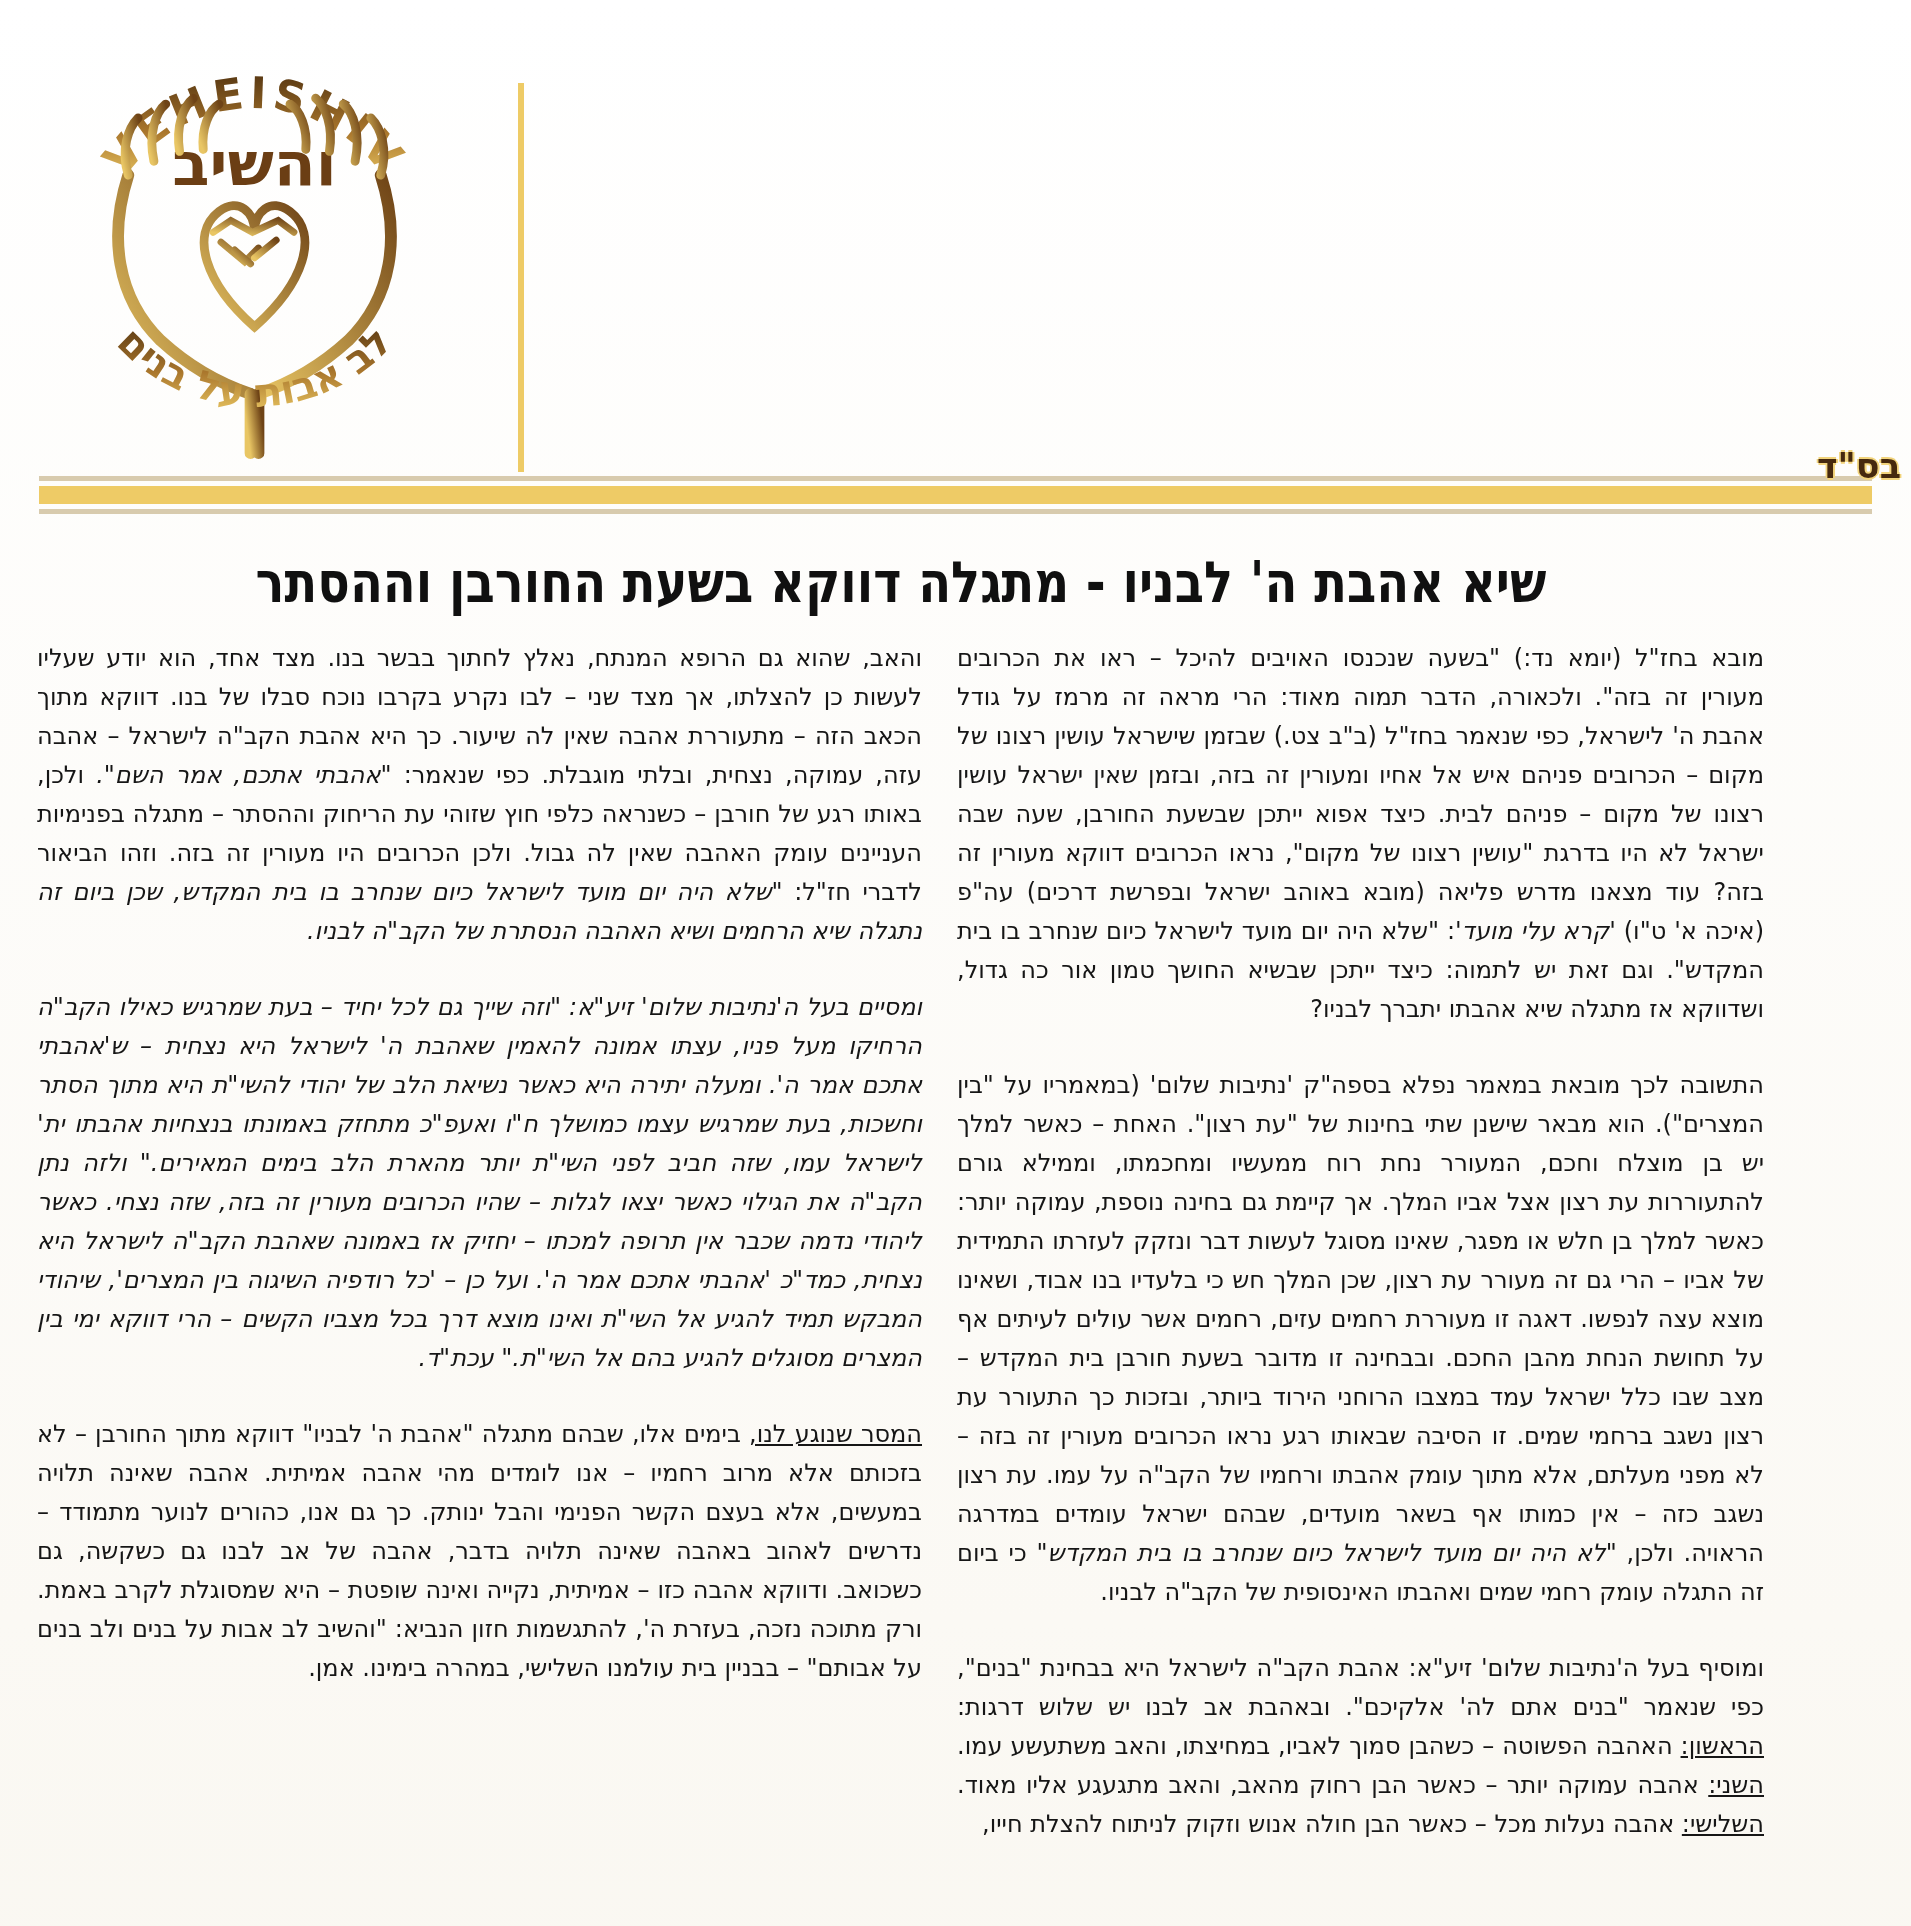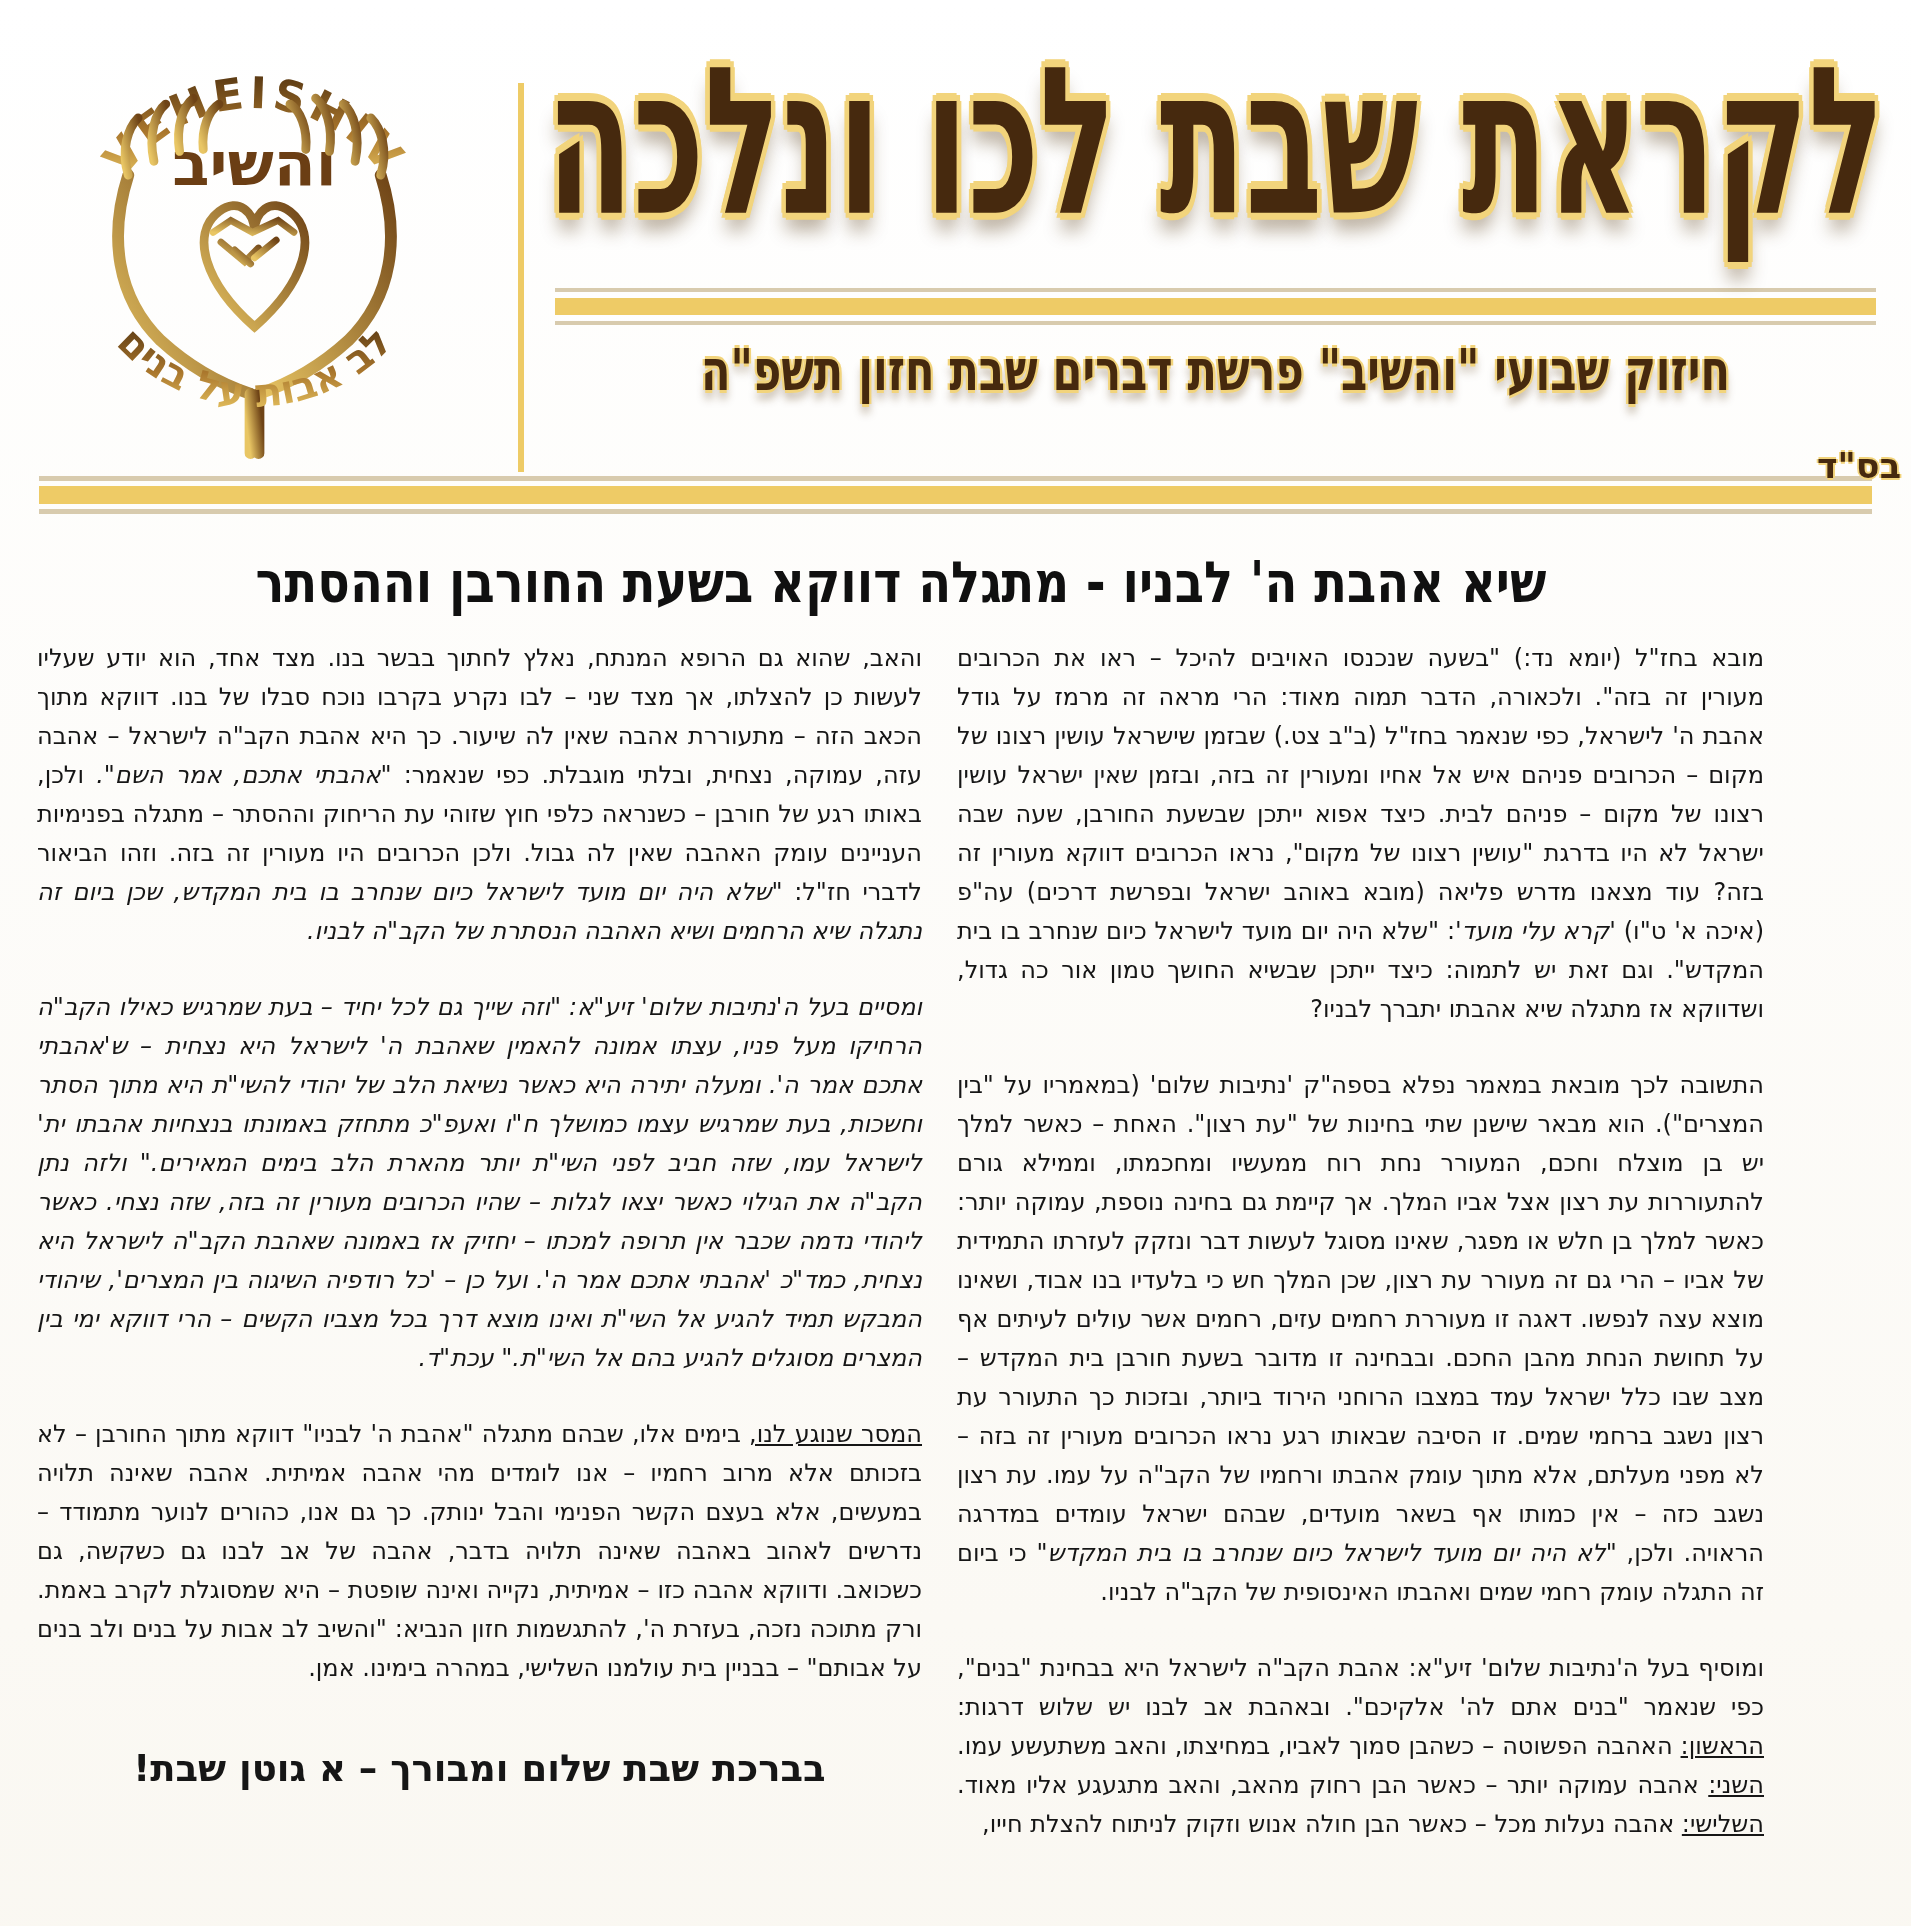--- a/index.html
+++ b/index.html
@@ -112,33 +112,20 @@
       <path d="M 200 222 L 222 204" stroke-width="7"></path>
       <path d="M 158 196 L 176 184 L 198 196 L 224 184 L 240 196" stroke-width="7"></path>
     </g>
     <text class="arc-heb">
       <textPath href="#arcB" startOffset="50%" text-anchor="middle">לב אבות על בנים</textPath>
     </text>
   </svg>
 
   <div class="vbar"></div>
 
-  <div class="head-right">
-    <div class="title">
-      <span>לקראת שבת לכו ונלכה</span>
-    </div>
-    <div class="sep sep1">
-      <div class="l1"></div>
-      <div class="l2"></div>
-      <div class="l3"></div>
-    </div>
-    <div class="subtitle">
-      <span>חיזוק שבועי "והשיב" פרשת דברים שבת חזון תשפ"ה</span>
-    </div>
-  </div>
 </div>
 
 <div class="band2">
   <div class="bsd">בס"ד</div>
   <div class="sep">
     <div class="l1"></div>
     <div class="l2"></div>
     <div class="l3"></div>
   </div>
 </div>
@@ -148,16 +135,15 @@
 <div class="cols" id="columns">
     <div class="col col1">
       <p class="para"><span>מובא בחז"ל (יומא נד:) "בשעה שנכנסו האויבים להיכל – ראו את הכרובים מעורין זה בזה". ולכאורה, הדבר תמוה מאוד: הרי מראה זה מרמז על גודל אהבת ה' לישראל, כפי שנאמר בחז"ל (ב"ב צט.) שבזמן שישראל עושין רצונו של מקום – הכרובים פניהם איש אל אחיו ומעורין זה בזה, ובזמן שאין ישראל עושין רצונו של מקום – פניהם לבית. כיצד אפוא ייתכן שבשעת החורבן, שעה שבה ישראל לא היו בדרגת "עושין רצונו של מקום", נראו הכרובים דווקא מעורין זה בזה? עוד מצאנו מדרש פליאה (מובא באוהב ישראל ובפרשת דרכים) עה"פ (איכה א' ט"ו) </span><span class="i">'קרא עלי מועד'</span><span>: "שלא היה יום מועד לישראל כיום שנחרב בו בית המקדש". וגם זאת יש לתמוה: כיצד ייתכן שבשיא החושך טמון אור כה גדול, ושדווקא אז מתגלה שיא אהבתו יתברך לבניו?</span></p>
       <p class="para"><span>התשובה לכך מובאת במאמר נפלא בספה"ק </span><span class="b">'נתיבות שלום'</span><span> (במאמריו על "בין המצרים"). הוא מבאר שישנן שתי בחינות של "עת רצון". האחת – כאשר למלך יש בן מוצלח וחכם, המעורר נחת רוח ממעשיו ומחכמתו, וממילא גורם להתעוררות עת רצון אצל אביו המלך. אך קיימת גם בחינה נוספת, עמוקה יותר: כאשר למלך בן חלש או מפגר, שאינו מסוגל לעשות דבר ונזקק לעזרתו התמידית של אביו – הרי גם זה מעורר עת רצון, שכן המלך חש כי בלעדיו בנו אבוד, ושאינו מוצא עצה לנפשו. דאגה זו מעוררת רחמים עזים, רחמים אשר עולים לעיתים אף על תחושת הנחת מהבן החכם. ובבחינה זו מדובר בשעת חורבן בית המקדש – מצב שבו כלל ישראל עמד במצבו הרוחני הירוד ביותר, ובזכות כך התעורר עת רצון נשגב ברחמי שמים. זו הסיבה שבאותו רגע נראו הכרובים מעורין זה בזה </span><span class="b">– לא מפני מעלתם, אלא מתוך עומק אהבתו ורחמיו של הקב"ה על עמו.</span><span> עת רצון נשגב כזה – אין כמותו אף בשאר מועדים, שבהם ישראל עומדים במדרגה הראויה. ולכן, </span><span class="b i">"לא היה יום מועד לישראל כיום שנחרב בו בית המקדש"</span><span> כי ביום זה התגלה עומק רחמי שמים ואהבתו האינסופית של הקב"ה לבניו.</span></p>
       <p class="para"><span>ומוסיף בעל ה'נתיבות שלום' זיע"א: אהבת הקב"ה לישראל היא בבחינת "בנים", כפי שנאמר "בנים אתם לה' אלקיכם". ובאהבת אב לבנו יש שלוש דרגות: </span><span class="u">הראשון:</span><span> האהבה הפשוטה – כשהבן סמוך לאביו, במחיצתו, והאב משתעשע עמו. </span><span class="u">השני:</span><span> אהבה עמוקה יותר – כאשר הבן רחוק מהאב, והאב מתגעגע אליו מאוד. </span><span class="u">השלישי:</span><span> אהבה נעלות מכל – כאשר הבן חולה אנוש וזקוק לניתוח להצלת חייו,</span></p>
     </div>
     <div class="col col2">
       <p class="para"><span>והאב, שהוא גם הרופא המנתח, נאלץ לחתוך בבשר בנו. מצד אחד, הוא יודע שעליו לעשות כן להצלתו, אך מצד שני – לבו נקרע בקרבו נוכח סבלו של בנו. דווקא מתוך הכאב הזה – </span><span class="b">מתעוררת אהבה שאין לה שיעור.</span><span> כך היא אהבת הקב"ה לישראל – </span><span class="b">אהבה עזה, עמוקה, נצחית, ובלתי מוגבלת.</span><span> כפי שנאמר: </span><span class="b i">"אהבתי אתכם, אמר השם".</span><span> ולכן, באותו רגע של חורבן – כשנראה כלפי חוץ שזוהי עת הריחוק וההסתר – מתגלה בפנימיות העניינים עומק האהבה שאין לה גבול. ולכן הכרובים היו מעורין זה בזה. וזהו הביאור לדברי חז"ל: </span><span class="b i">"שלא היה יום מועד לישראל כיום שנחרב בו בית המקדש, שכן ביום זה נתגלה שיא הרחמים ושיא האהבה הנסתרת של הקב"ה לבניו.</span></p>
       <p class="para i"><span>ומסיים בעל ה'נתיבות שלום' זיע"א: "וזה שייך גם לכל יחיד – בעת שמרגיש כאילו הקב"ה הרחיקו מעל פניו, עצתו אמונה להאמין שאהבת ה' לישראל היא נצחית – ש'אהבתי אתכם אמר ה'. ומעלה יתירה היא כאשר נשיאת הלב של יהודי להשי"ת היא מתוך הסתר וחשכות, בעת שמרגיש עצמו כמושלך ח"ו ואעפ"כ מתחזק באמונתו בנצחיות אהבתו ית' לישראל עמו, שזה חביב לפני השי"ת יותר מהארת הלב בימים המאירים." ולזה נתן הקב"ה את הגילוי כאשר יצאו לגלות – שהיו הכרובים מעורין זה בזה, שזה נצחי. כאשר ליהודי נדמה שכבר אין תרופה למכתו – יחזיק אז באמונה שאהבת הקב"ה לישראל היא נצחית, כמד"כ 'אהבתי אתכם אמר ה'. ועל כן – 'כל רודפיה השיגוה בין המצרים', שיהודי המבקש תמיד להגיע אל השי"ת ואינו מוצא דרך בכל מצביו הקשים – הרי דווקא ימי בין המצרים מסוגלים להגיע בהם אל השי"ת." עכת"ד.</span></p>
       <p class="para"><span class="u">המסר שנוגע לנו,</span><span> בימים אלו, שבהם מתגלה "אהבת ה' לבניו" דווקא מתוך החורבן – לא בזכותם אלא מרוב רחמיו – אנו לומדים מהי אהבה אמיתית. אהבה שאינה תלויה במעשים, אלא בעצם הקשר הפנימי והבל ינותק. כך גם אנו, כהורים לנוער מתמודד – נדרשים לאהוב באהבה שאינה תלויה בדבר, אהבה של אב לבנו גם כשקשה, גם כשכואב. ודווקא אהבה כזו – אמיתית, נקייה ואינה שופטת – היא שמסוגלת לקרב באמת. ורק מתוכה נזכה, בעזרת ה', להתגשמות חזון הנביא: "והשיב לב אבות על בנים ולב בנים על אבותם" – בבניין בית עולמנו השלישי, במהרה בימינו. אמן.</span></p>
-      <p class="para closing"><span>בברכת שבת שלום ומבורך – א גוטן שבת!</span></p>
     </div>
   </div>
 
 
 </body></html>

